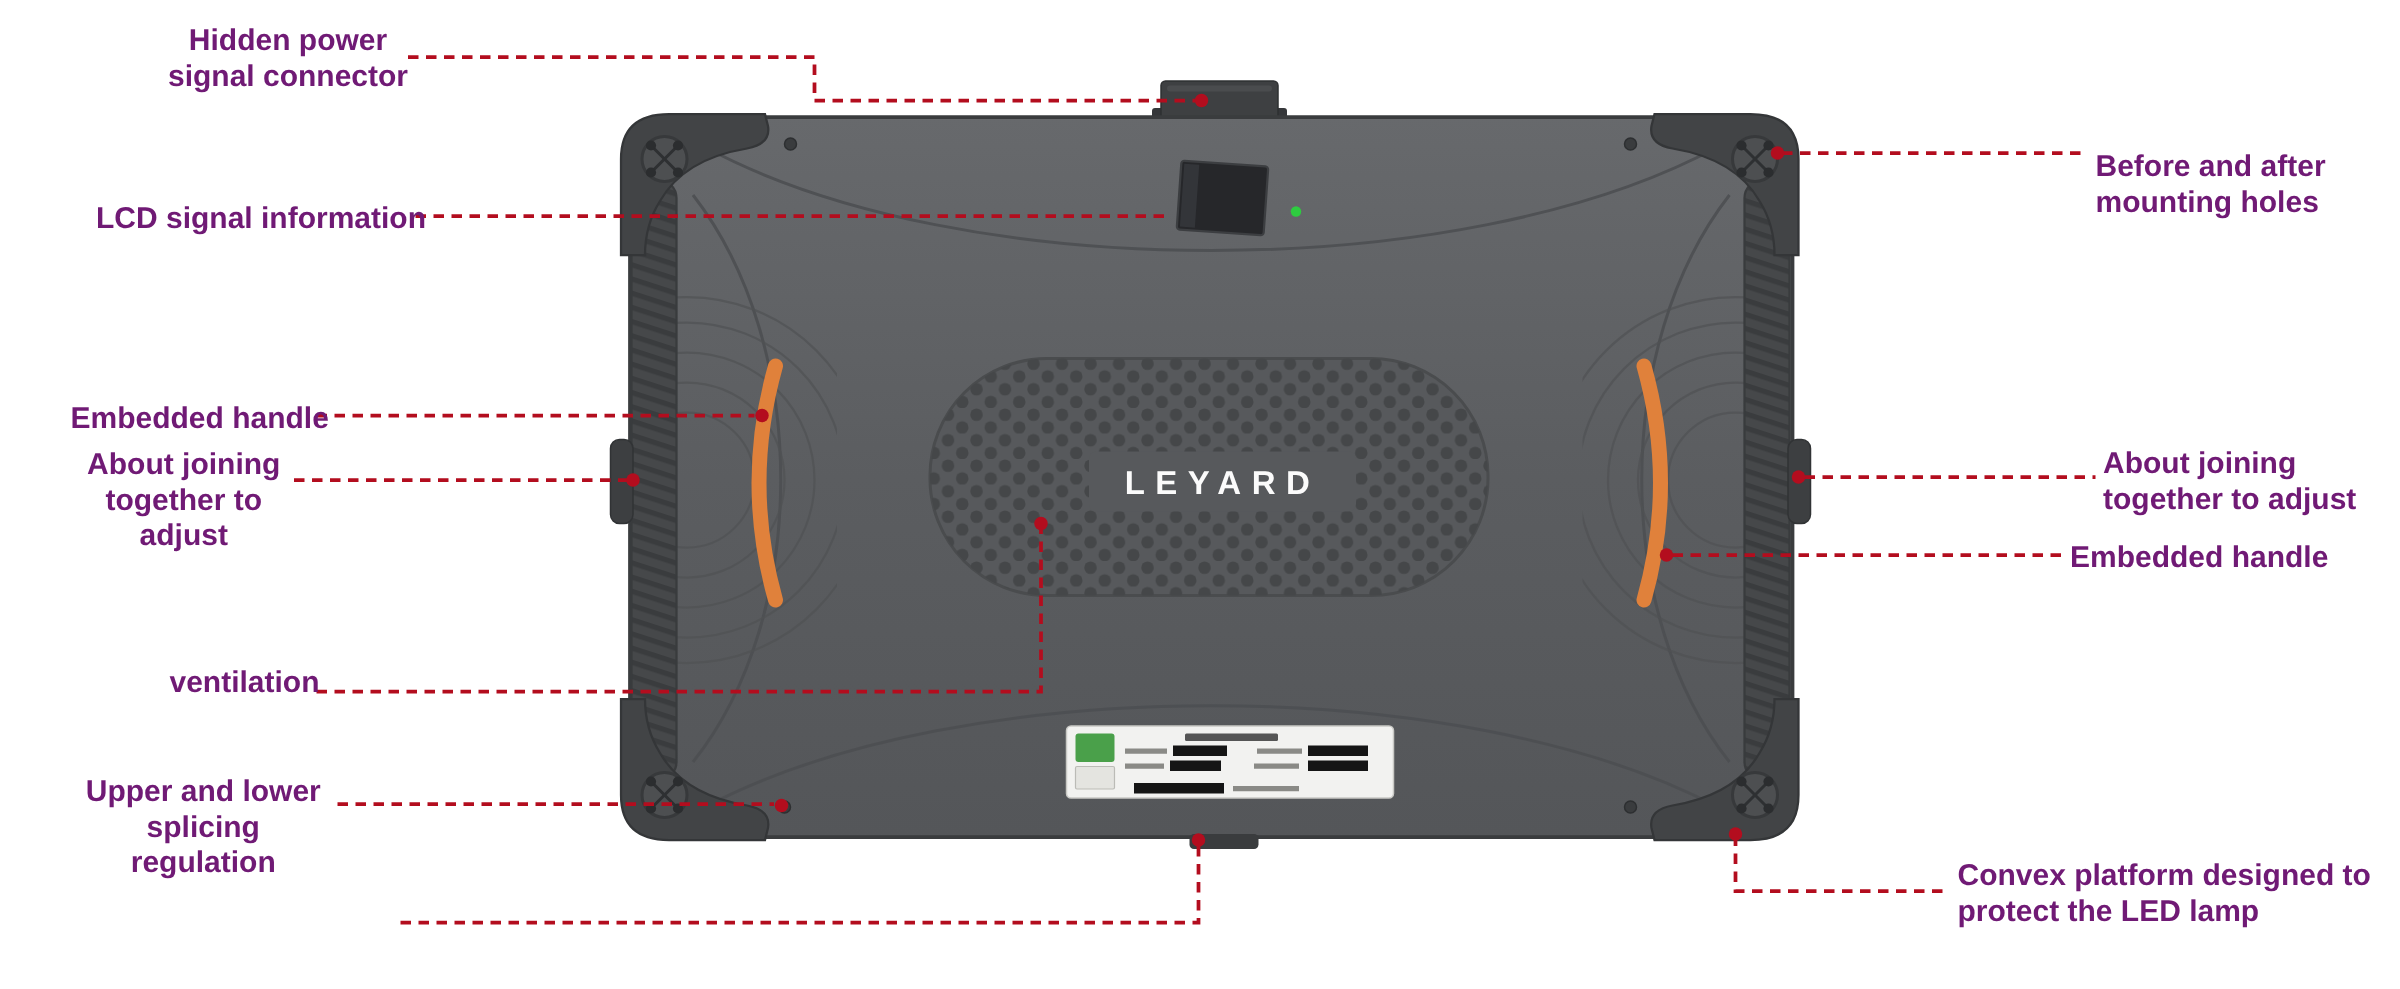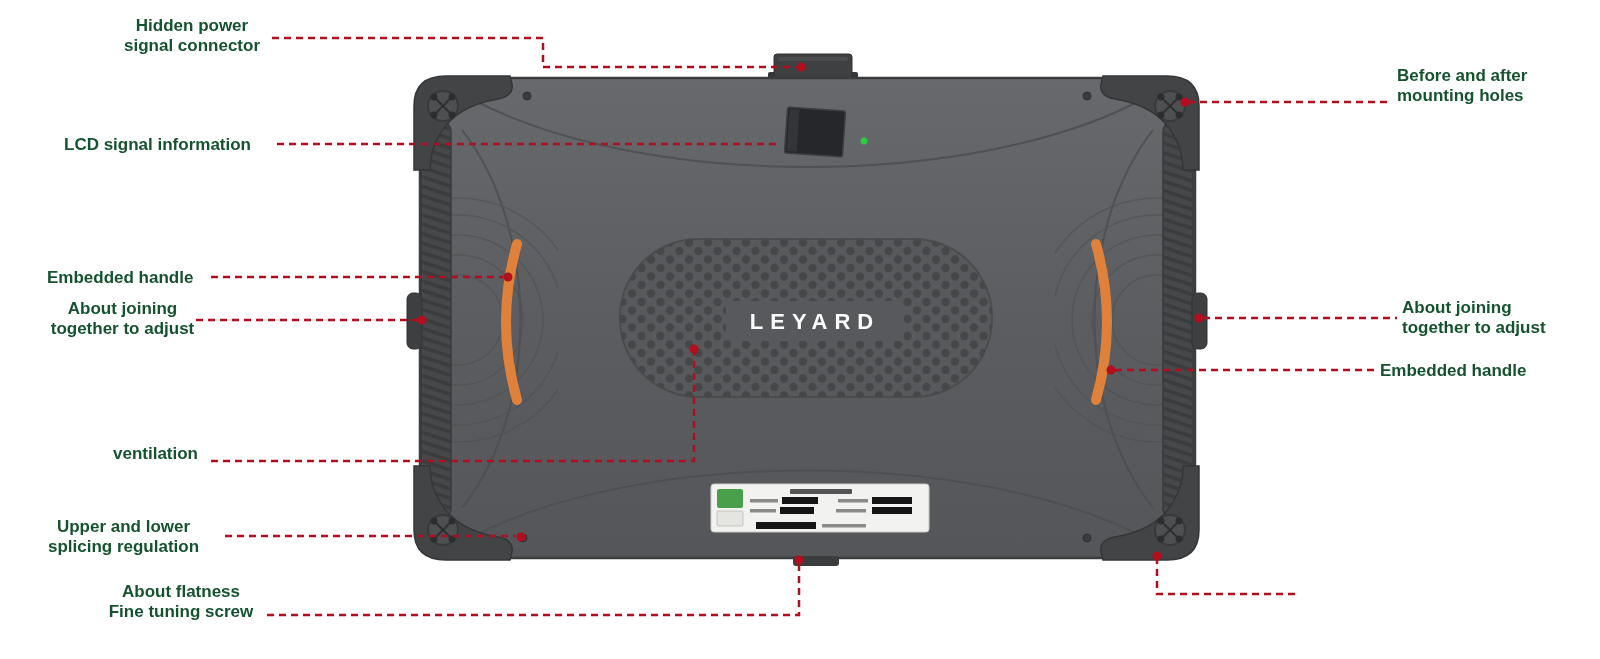--- a/index.html
+++ b/index.html
@@ -7,23 +7,23 @@
     position:relative;
     width:1600px;height:659px;
     background:#ffffff;
     overflow:hidden;
     font-family:"Liberation Sans", sans-serif;
   }
   .stage svg{position:absolute;left:0;top:0;}
   .callout{
     position:absolute;
     font-weight:700;
-    font-size:17px;
+    font-size:20px;
     line-height:1.18;
-    color:#14532d;
+    color:#701a75;
     white-space:pre-line;
   }
   .ta-c{text-align:center;}
 </style>
 </head>
 <body>
 
 <div class="stage">
 
   <svg width="1600" height="659" viewBox="0 0 1600 659">
@@ -172,24 +172,24 @@
     </g>
   </svg>
 
   <div class="callout ta-c" style="left:107px; top:16px;  width:170px;">Hidden power
 signal connector</div>
   <div class="callout" style="left:64px;  top:135px;">LCD signal information</div>
   <div class="callout" style="left:47px;  top:268px;">Embedded handle</div>
   <div class="callout ta-c" style="left:50px;  top:299px; width:145px;">About joining
 together to adjust</div>
   <div class="callout" style="left:113px; top:444px;">ventilation</div>
-  <div class="callout ta-c" style="left:36px;  top:517px; width:175px;">Upper and lower
+  <div class="callout ta-c" style="left:48px;  top:517px; width:175px;">Upper and lower
 splicing regulation</div>
-  <div class="callout ta-c" style="left:95px;  top:582px; width:172px;">About flatness
-Fine tuning screw</div>
 
-  <div class="callout" style="left:1397px; top:66px;">Before and after
+  <div class="callout" style="left:1397px; top:100px;">Before and after
 mounting holes</div>
   <div class="callout" style="left:1402px; top:298px;">About joining
 together to adjust</div>
   <div class="callout" style="left:1380px; top:361px;">Embedded handle</div>
+  <div class="callout" style="left:1305px; top:573px;">Convex platform designed to
+protect the LED lamp</div>
 
 </div>
 
 </body></html>

